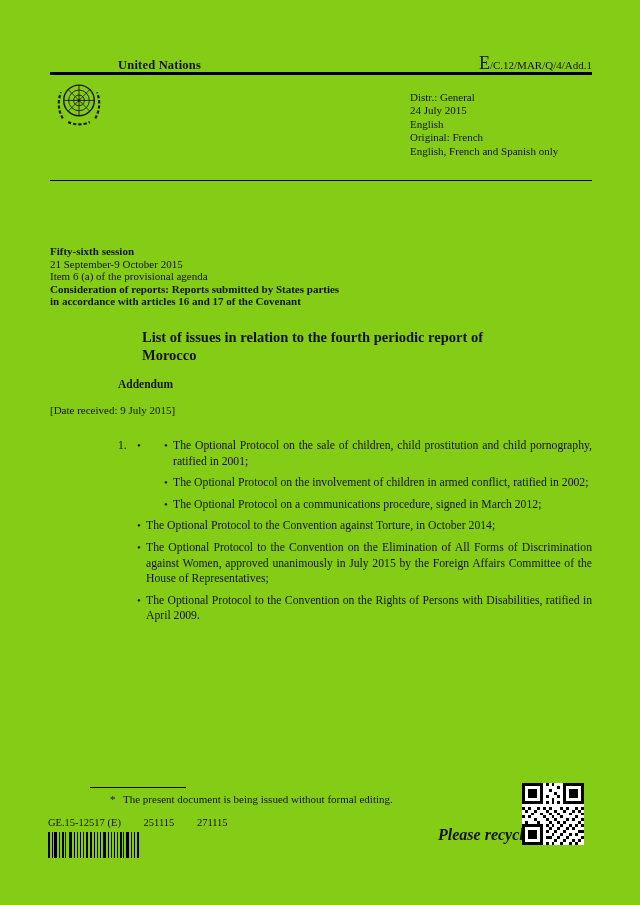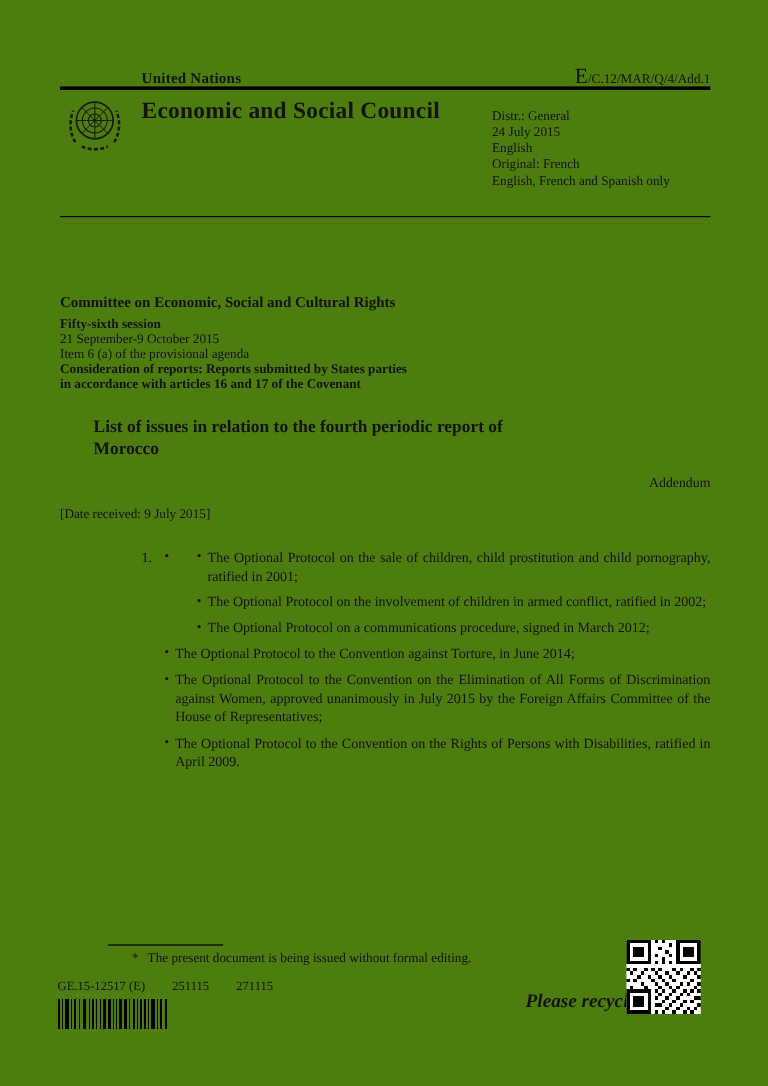--- a/index.html
+++ b/index.html
@@ -1,20 +1,20 @@
 <!DOCTYPE html>
 <html><head>
 <meta charset="utf-8">
 <style>
   html,body { margin:0; padding:0; background:#9a9a9a; }
   .page {
     position:relative;
     width:640px; height:905px;
     margin:0 auto;
-    background:#4d7c0f;
+    background:#84cc16;
     font-family:"Liberation Serif", serif;
     color:#141414;
     overflow:hidden;
   }
 
   
   .masthead {
     position:absolute; left:50px; right:48px; top:53px;
     display:flex; justify-content:space-between; align-items:baseline;
   }
@@ -29,22 +29,22 @@
   .distr { position:absolute; left:410px; top:91px; font-size:11px; line-height:13.4px; }
   .rule-thin { position:absolute; left:50px; right:48px; top:180px; height:1px; background:#000; }
 
   
   .content { position:absolute; left:50px; right:48px; top:245px; }
   .committee-name { font-size:12.5px; font-weight:bold; margin-bottom:4px; }
   .session-line { font-size:11px; font-weight:bold; line-height:12.6px; }
   .plain-line { font-size:11px; line-height:12.6px; }
   .consideration { font-size:11px; font-weight:bold; line-height:12.6px; }
 
-  .doc-title { margin:20px 0 0 28px; width:398px; font-size:14.5px; font-weight:bold; line-height:18.5px; }
-  .addendum { margin:13px 0 0 68px; font-size:11.5px; font-weight:normal;text-align:right; }
+  .doc-title { margin:20px 0 0 92px; width:398px; font-size:14.5px; font-weight:bold; line-height:18.5px; }
+  .addendum { margin:13px 0 0 68px; font-size:11.5px; font-weight:bold; }
   .replies { margin:15px 0 0 68px; font-size:14.5px; font-weight:bold; }
   .replies sup { font-size:9px; }
   .date-received { margin-top:14px; text-align:left; font-size:11px; }
   .section-head { margin:24px 0 0 40px; font-size:13px; font-weight:bold; }
 
   .bodytext { font-size:11.7px; line-height:15.6px; text-align:justify; }
   .para { position:relative; margin:22px 0 0 68px; padding-left:27px; }
   .pnum { position:absolute; left:0; top:0; }
 
   .blist { margin-left:68px; margin-top:7px; }
@@ -86,32 +86,30 @@
         <circle cx="30" cy="26" r="6" stroke-width="1"></circle>
         <circle cx="30" cy="26" r="1.6" fill="#1a1a1a" stroke="none"></circle>
         <path d="M13 26h34M30 9v34" stroke-width="1"></path>
         <path d="M18 14L42 38M42 14L18 38" stroke-width=".9"></path>
         <path d="M12 46C7 38 6 27 10 17" stroke-width="2.4" stroke-dasharray="3.6 2.2"></path>
         <path d="M48 46C53 38 54 27 50 17" stroke-width="2.4" stroke-dasharray="3.6 2.2"></path>
         <path d="M18 50C24 53.5 36 53.5 42 50" stroke-width="2.4" stroke-dasharray="3.6 2.2"></path>
       </g>
     </svg>
   </div>
-  <h1 class="council">Economic and Social Council</h1>
   <div class="distr">
     <div>Distr.: General</div>
     <div>24 July 2015</div>
     <div>English</div>
     <div>Original: French</div>
     <div>English, French and Spanish only</div>
   </div>
   <div class="rule-thin"></div>
 
   <div class="content">
-    <div class="committee-name">Committee on Economic, Social and Cultural Rights</div>
     <div class="session-line">Fifty-sixth session</div>
     <div class="plain-line">21 September-9 October 2015</div>
     <div class="plain-line">Item 6 (a) of the provisional agenda</div>
     <div class="consideration">Consideration of reports: Reports submitted by States parties</div>
     <div class="consideration">in accordance with articles 16 and 17 of the Covenant</div>
 
     <div class="doc-title">List of issues in relation to the fourth periodic report of Morocco</div>
     <div class="addendum">Addendum</div>
     <div class="date-received">[Date received: 9 July 2015]</div>
 
@@ -131,21 +129,21 @@
       <div class="b2">
         <span class="dot">•</span>
         <span>The Optional Protocol on the involvement of children in armed conflict, ratified in 2002;</span>
       </div>
       <div class="b2">
         <span class="dot">•</span>
         <span>The Optional Protocol on a communications procedure, signed in March 2012;</span>
       </div>
       <div class="b1">
         <span class="dot">•</span>
-        <span>The Optional Protocol to the Convention against Torture, in June 2014;</span>
+        <span>The Optional Protocol to the Convention against Torture, in October 2014;</span>
       </div>
       <div class="b1">
         <span class="dot">•</span>
         <span>The Optional Protocol to the Convention on the Elimination of All Forms of Discrimination against Women, approved unanimously in July 2015 by the Foreign Affairs Committee of the House of Representatives;</span>
       </div>
       <div class="b1">
         <span class="dot">•</span>
         <span>The Optional Protocol to the Convention on the Rights of Persons with Disabilities, ratified in April 2009.</span>
       </div>
     </div>

